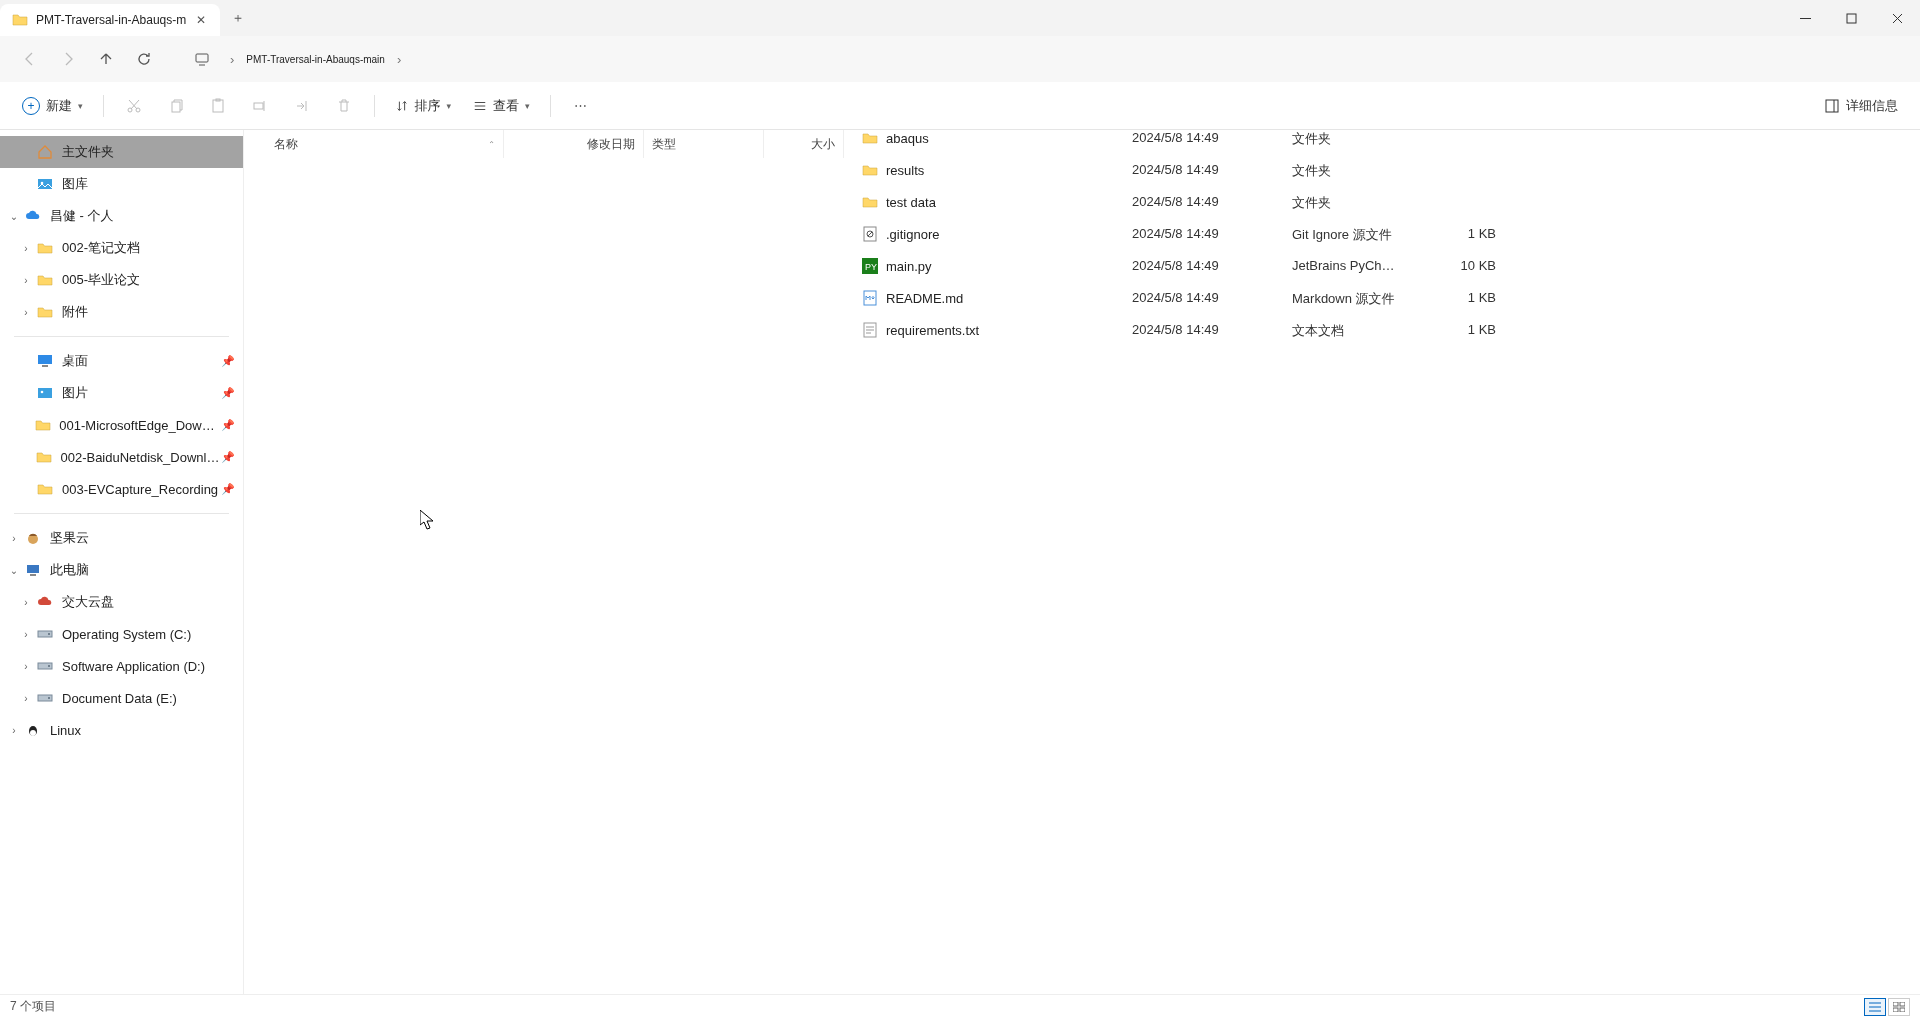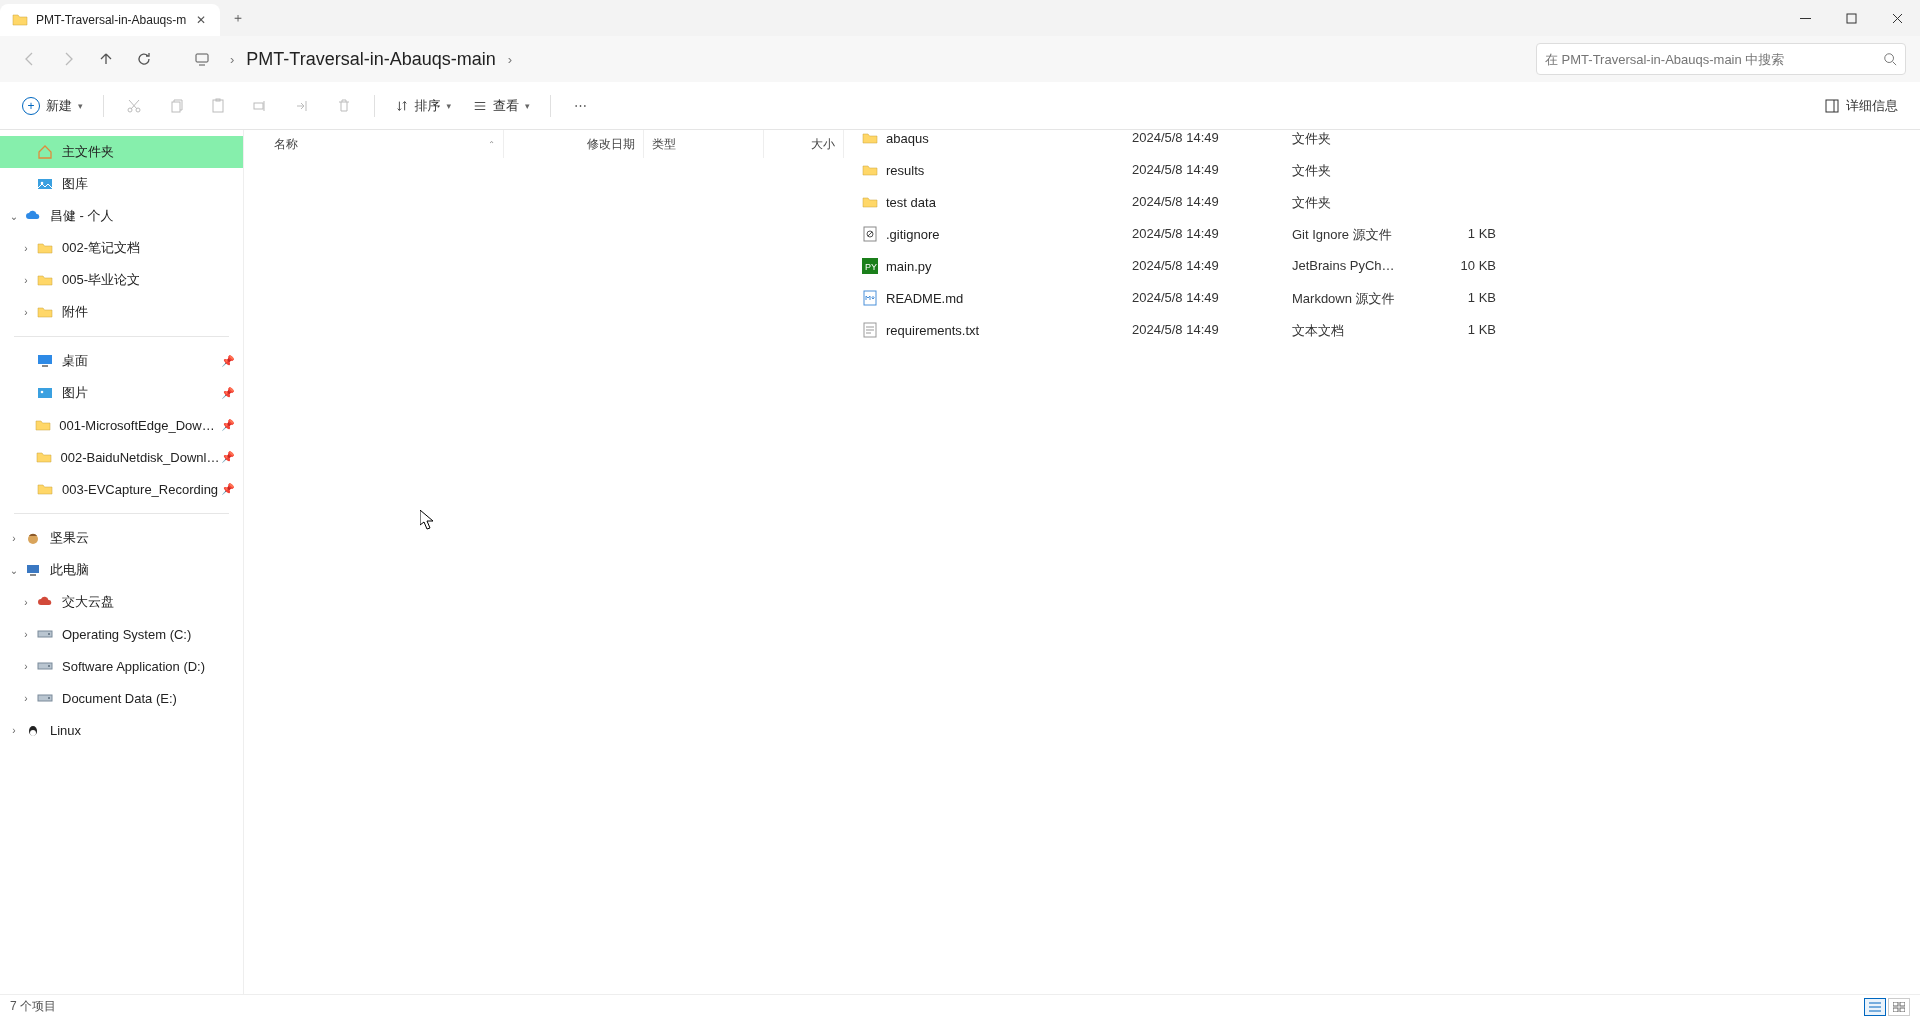--- a/index.html
+++ b/index.html
@@ -14,21 +14,21 @@
 .newtab { width:36px; display:flex; align-items:center; justify-content:center; color:#555; }
 .winctrl { margin-left:auto; display:flex; }
 .winbtn { width:46px; display:flex; align-items:center; justify-content:center; color:#333; }
 .winbtn svg{width:11px;height:11px;}
 
 
 .navrow { height:46px; display:flex; align-items:center; padding:0 14px; gap:6px; background:#f7f7f7; border-bottom: 0px solid #e3e3e3; }
 .navbtn { width:32px; height:32px; display:flex; align-items:center; justify-content:center; color:#555; border-radius:4px; }
 .navbtn.disabled { color:#bbb; }
 .breadcrumb { display:flex; align-items:center; gap:4px; padding-left:4px; flex:0 0 auto; }
-.crumb { padding:4px 6px; font-size:18px; }
+.crumb { padding:4px 6px; font-size:10px; }
 .crumb-sep { color:#777; padding:0 2px; }
 .searchbox { margin-left:auto; display:flex; align-items:center; width:370px; height:32px; background:#fff; border:1px solid #ddd; border-radius:4px; padding:0 8px; }
 .searchbox input { border:none; outline:none; flex:1; font-size:13px; color:#666; background:transparent; }
 .searchbox .search-icon{color:#666;}
 
 
 .cmdbar { height:48px; display:flex; align-items:center; padding:0 14px; gap:6px; border-bottom:1px solid #e5e5e5; background:#fff;}
 .cmdbtn { height:32px; padding:0 8px; display:flex; align-items:center; gap:6px; color:#333; border-radius:4px; }
 .cmdbtn.icon-only{width:36px;justify-content:center;padding:0;}
 .cmdbtn.disabled{color:#bbb;}
@@ -36,21 +36,21 @@
 .cmdsep{width:1px;height:22px;background:#e0e0e0;margin:0 6px;}
 .cmdright{margin-left:auto;display:flex;align-items:center;}
 .new-btn .plus-circle{width:18px;height:18px;border:1.5px solid #0067c0;border-radius:50%;display:flex;align-items:center;justify-content:center;color:#0067c0;font-size:12px;line-height:1;}
 
 
 .body { position:absolute; top:130px; bottom:24px; left:0; right:0; display:flex; background:#fff;}
 .sidebar { width:244px; border-right:1px solid #eee; overflow-y:auto; padding:6px 0 20px 0; position:relative;}
 .sidebar::-webkit-scrollbar{width:12px;}
 .sidebar::-webkit-scrollbar-thumb{background:#ccc;border-radius:6px;}
 .tree-item{display:flex;align-items:center;height:32px;padding-right:8px;white-space:nowrap;overflow:hidden;}
-.tree-item.selected{background:#86efac;}
+.tree-item.selected{background:#a3a3a3;}
 .tree-chev{width:20px;text-align:center;color:#666;font-size:10px;}
 .tree-icon{width:18px;height:18px;margin-right:8px;display:flex;align-items:center;justify-content:center;}
 .tree-label{font-size:13px;overflow:hidden;text-overflow:ellipsis;}
 .tree-pin{margin-left:auto;color:#999;font-size:11px;}
 .tree-divider{height:1px;background:#e6e6e6;margin:8px 14px;}
 .indent0{padding-left:4px;} .indent1{padding-left:16px;}
 
 
 .filepane{flex:1;display:flex;flex-direction:row;overflow:hidden;}
 .fileheader{display:flex;padding:0;height:28px;align-items:center;border-bottom:0px solid #eee;font-size:12px;color:#444;}
@@ -141,29 +141,20 @@
       <svg width="16" height="16" viewBox="0 0 16 16">
         <rect x="2" y="3" width="12" height="8" rx="1" fill="none" stroke="currentColor"></rect>
         <path d="M5 14h6" stroke="currentColor"></path>
       </svg>
     </div>
   <div class="breadcrumb">
     <span class="crumb-sep">›</span>
     <span class="crumb">PMT-Traversal-in-Abauqs-main</span>
     <span class="crumb-sep">›</span>
   </div>
-  <div class="searchbox">
-    <input placeholder="在 PMT-Traversal-in-Abauqs-main 中搜索" style="">
-    <span class="search-icon">
-        <svg width="14" height="14" viewBox="0 0 16 16">
-          <circle cx="7" cy="7" r="5" fill="none" stroke="currentColor"></circle>
-          <path d="M11 11l4 4" stroke="currentColor"></path>
-        </svg>
-      </span>
-  </div>
 </div>
 
 <div class="cmdbar">
   <div class="cmdbtn new-btn">
     <span class="plus-circle">+</span>
     <span>新建</span>
     <span class="caret">▾</span>
   </div>
   <div class="cmdsep"></div>
   <div class="cmdbtn icon-only disabled">

